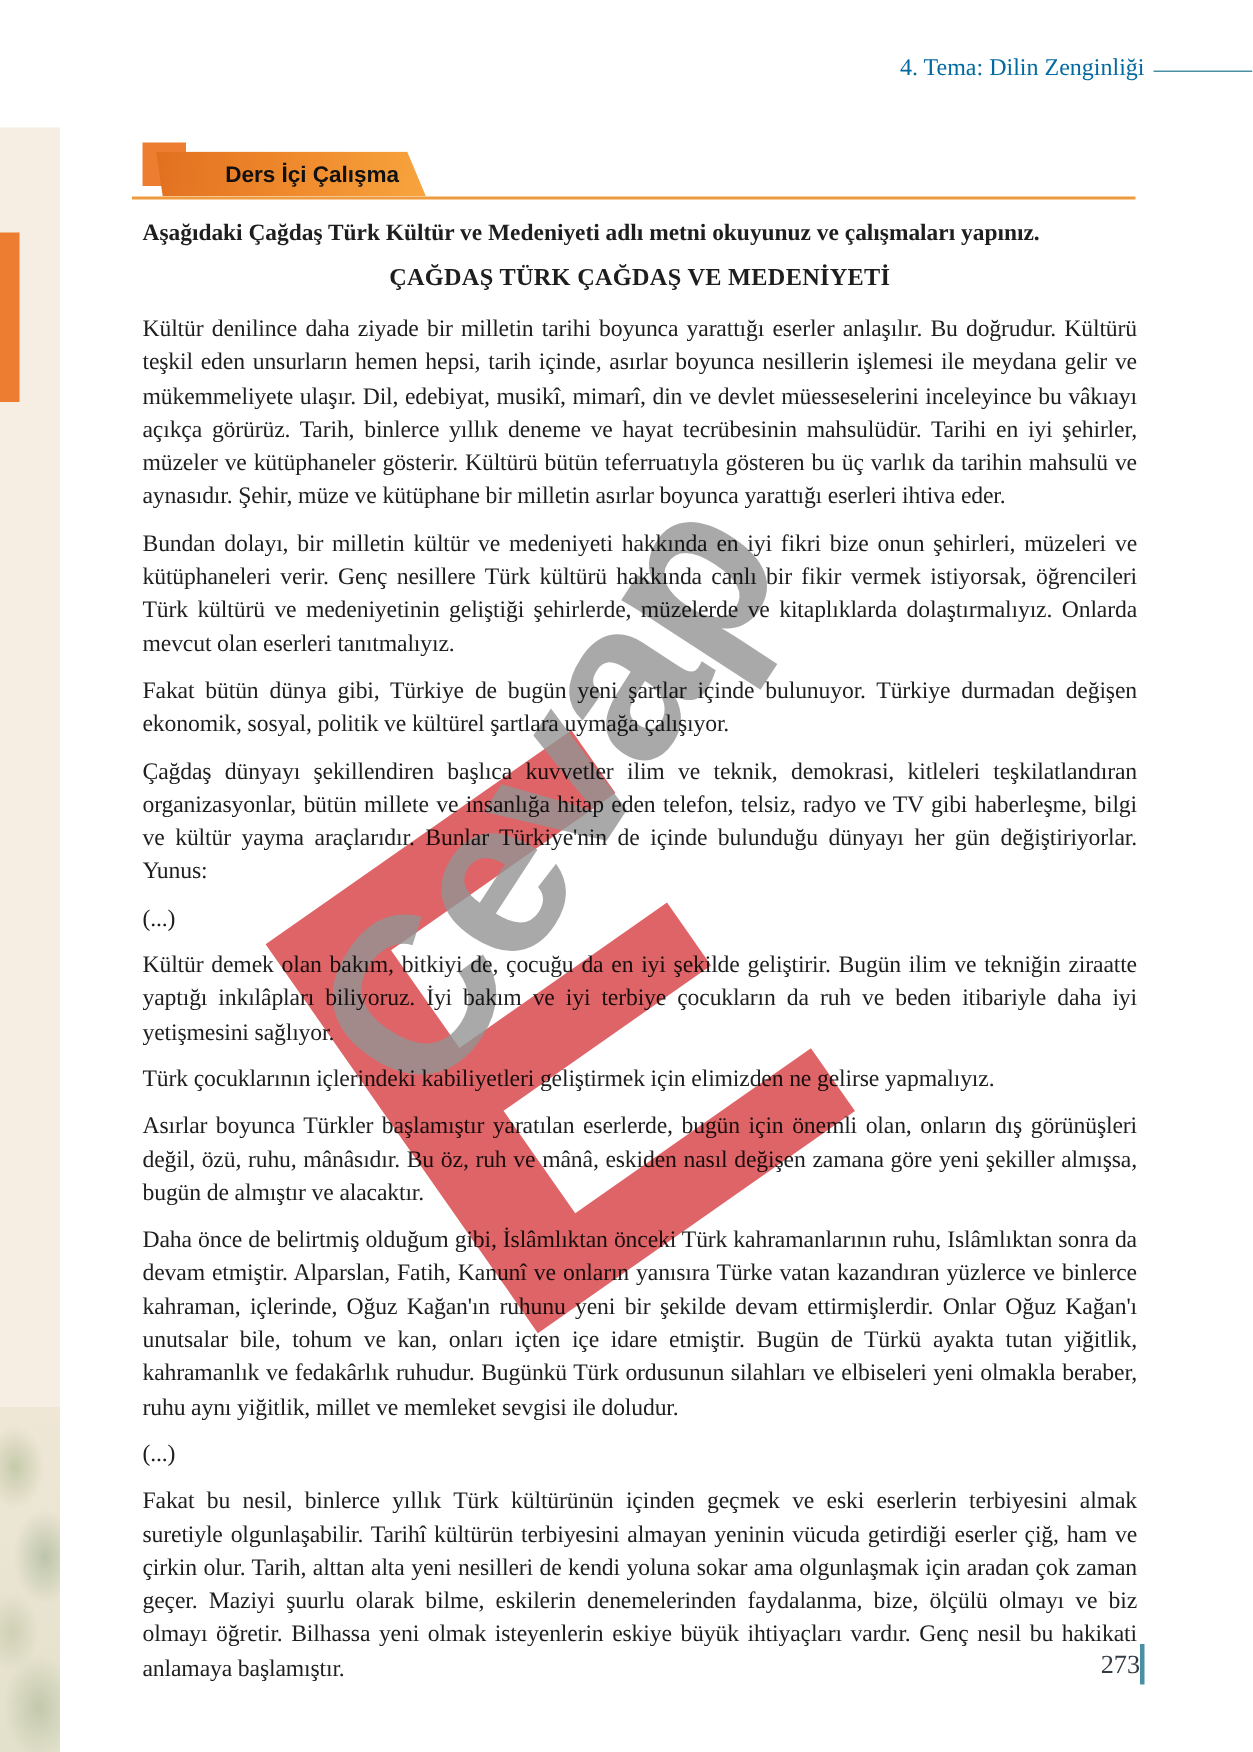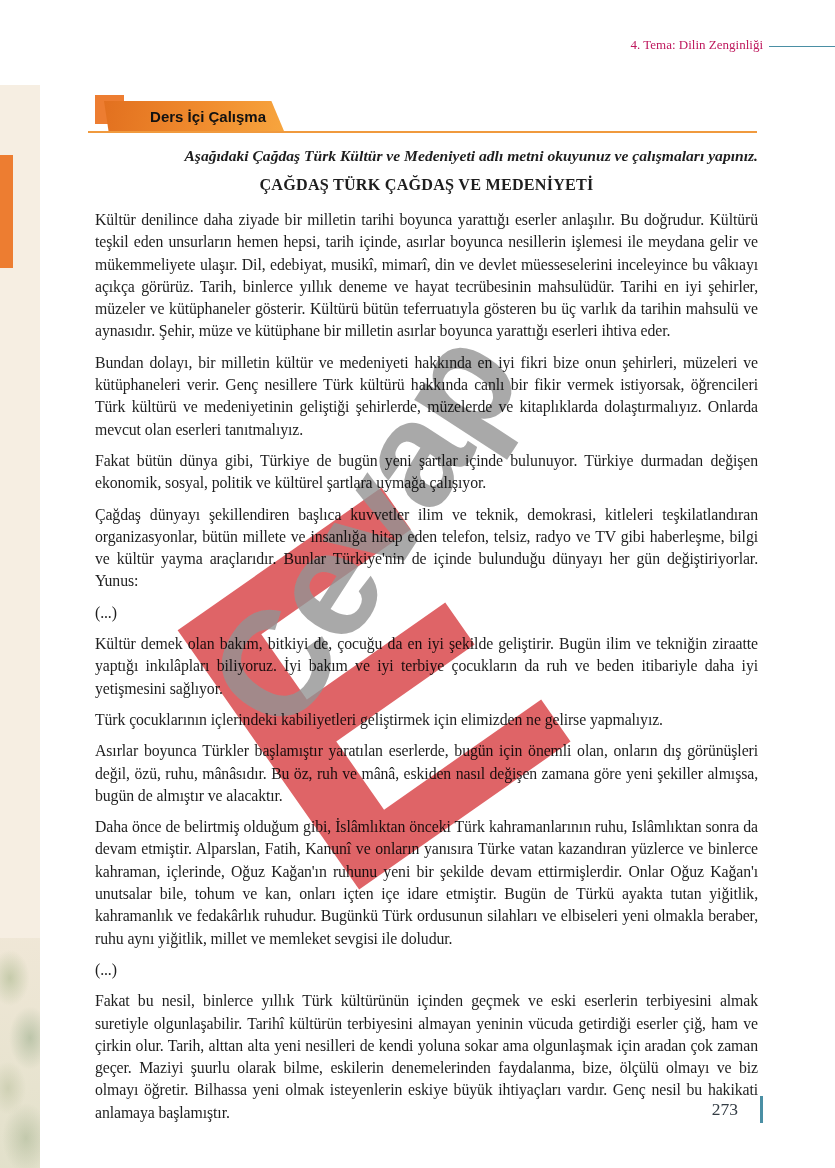--- a/index.html
+++ b/index.html
@@ -23,21 +23,21 @@
       radial-gradient(34px 50px at 26px 200px, rgba(140,160,120,.38), transparent 70%),
       linear-gradient(180deg, rgba(220,210,180,.25), rgba(190,200,160,.35));
   }
   .left-orange-bar{
     position:absolute;left:0;top:155px;width:13px;height:113px;
     background:#ed7d31;
   }
   
   .tema-header{
     position:absolute;top:37px;right:0;
-    color:#be185d;font-size:13px;white-space:nowrap;
+    color:#0369a1;font-size:16px;white-space:nowrap;
   }
   .tema-header .rule{
     display:inline-block;width:66px;border-bottom:1.6px solid #4a8fa4;
     margin-left:6px;vertical-align:2px;
   }
   
   .badge-square{
     position:absolute;left:95px;top:95px;width:29px;height:29px;
     background:#ed7d31;
   }
@@ -55,38 +55,37 @@
   }
   .badge-rule{
     position:absolute;left:88px;top:131px;width:669px;height:0;
     border-top:2px solid #f09a3e;
   }
   
   .content{
     position:absolute;left:95px;top:146px;width:663px;
   }
   .instruction{
-    font-weight:bold;font-style:italic;font-size:15.6px;line-height:20px;
+    font-weight:bold;font-size:15.6px;line-height:20px;
     margin:0 0 10px 0;
-    text-align:right;
   }
   .article-title{
     text-align:center;font-weight:bold;font-size:16.2px;
     margin:0 0 14px 0;letter-spacing:.2px;
   }
   .paragraphs p{
     margin:0 0 9px 0;
     font-size:15.8px;line-height:22.3px;text-align:justify;
     letter-spacing:-0.1px;
   }
   
   .page-num{
     position:absolute;top:1096px;right:72px;
     font-size:17.5px;color:#333c44;
-    display:flex;align-items:center;gap:22px;
+    display:flex;align-items:center;gap:0;
   }
   .page-num .bar{
     display:inline-block;width:3px;height:27px;background:#4a8fa4;
   }
   
   .watermark{position:absolute;inset:0;pointer-events:none;mix-blend-mode:multiply;}
   .wm-text{
     position:absolute;left:318px;top:585px;
     transform:rotate(-57deg);transform-origin:left bottom;
     font-family:"Liberation Sans","DejaVu Sans",sans-serif;

